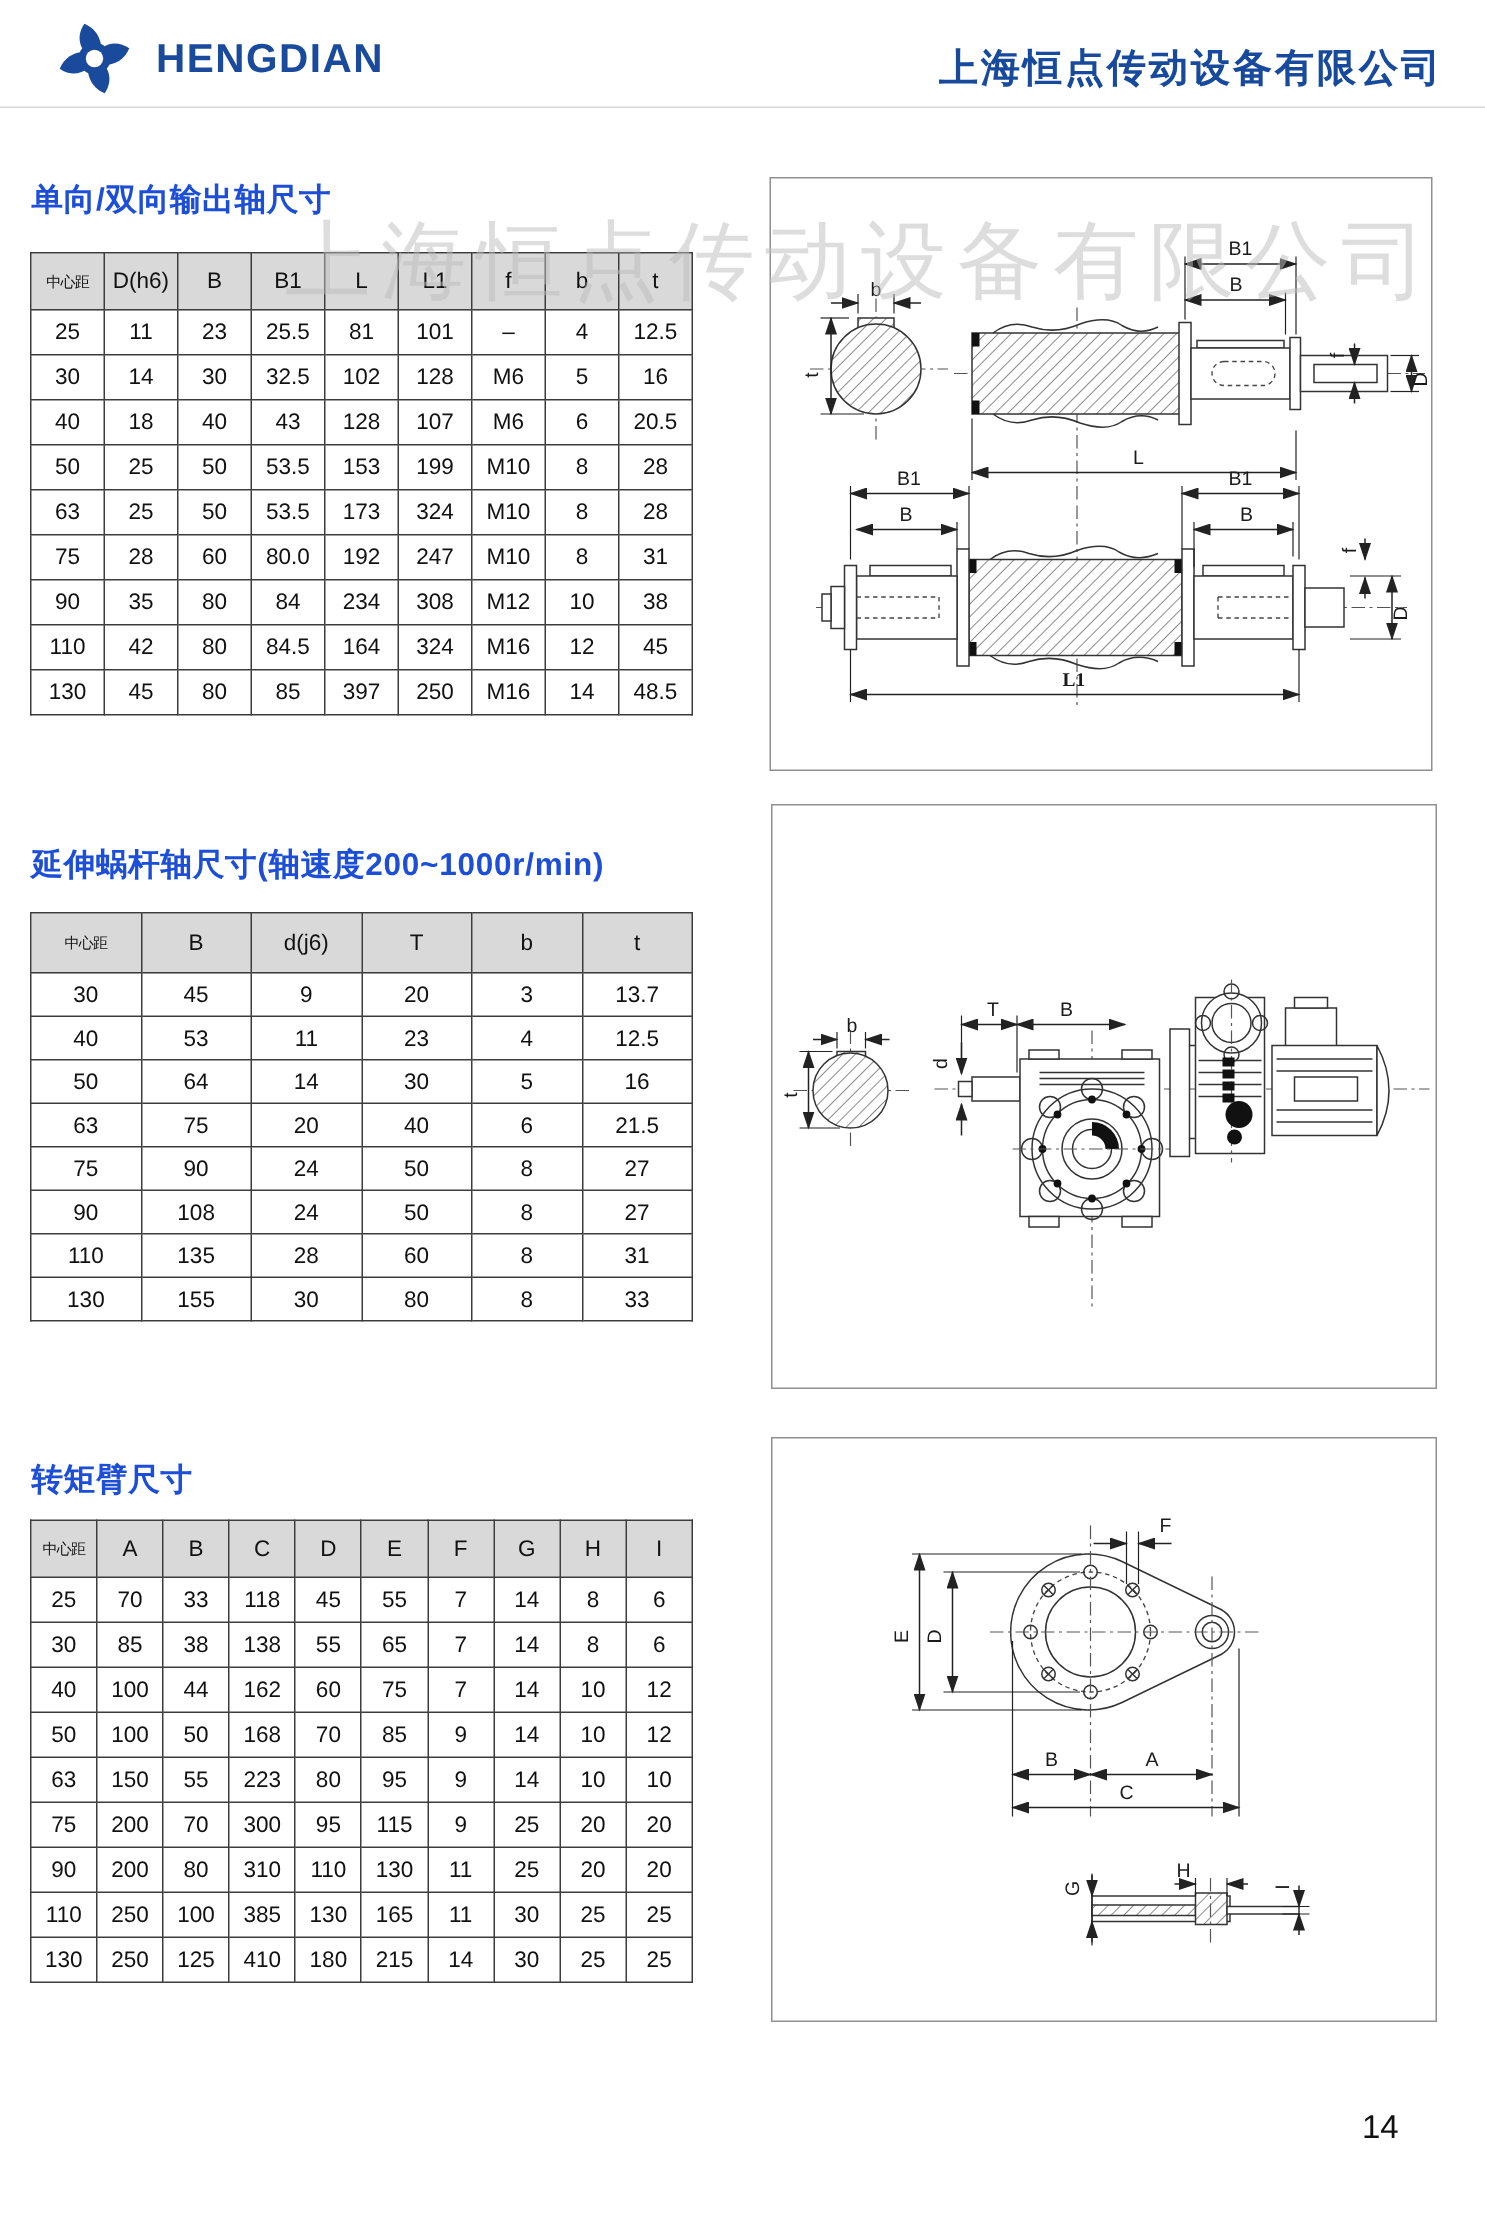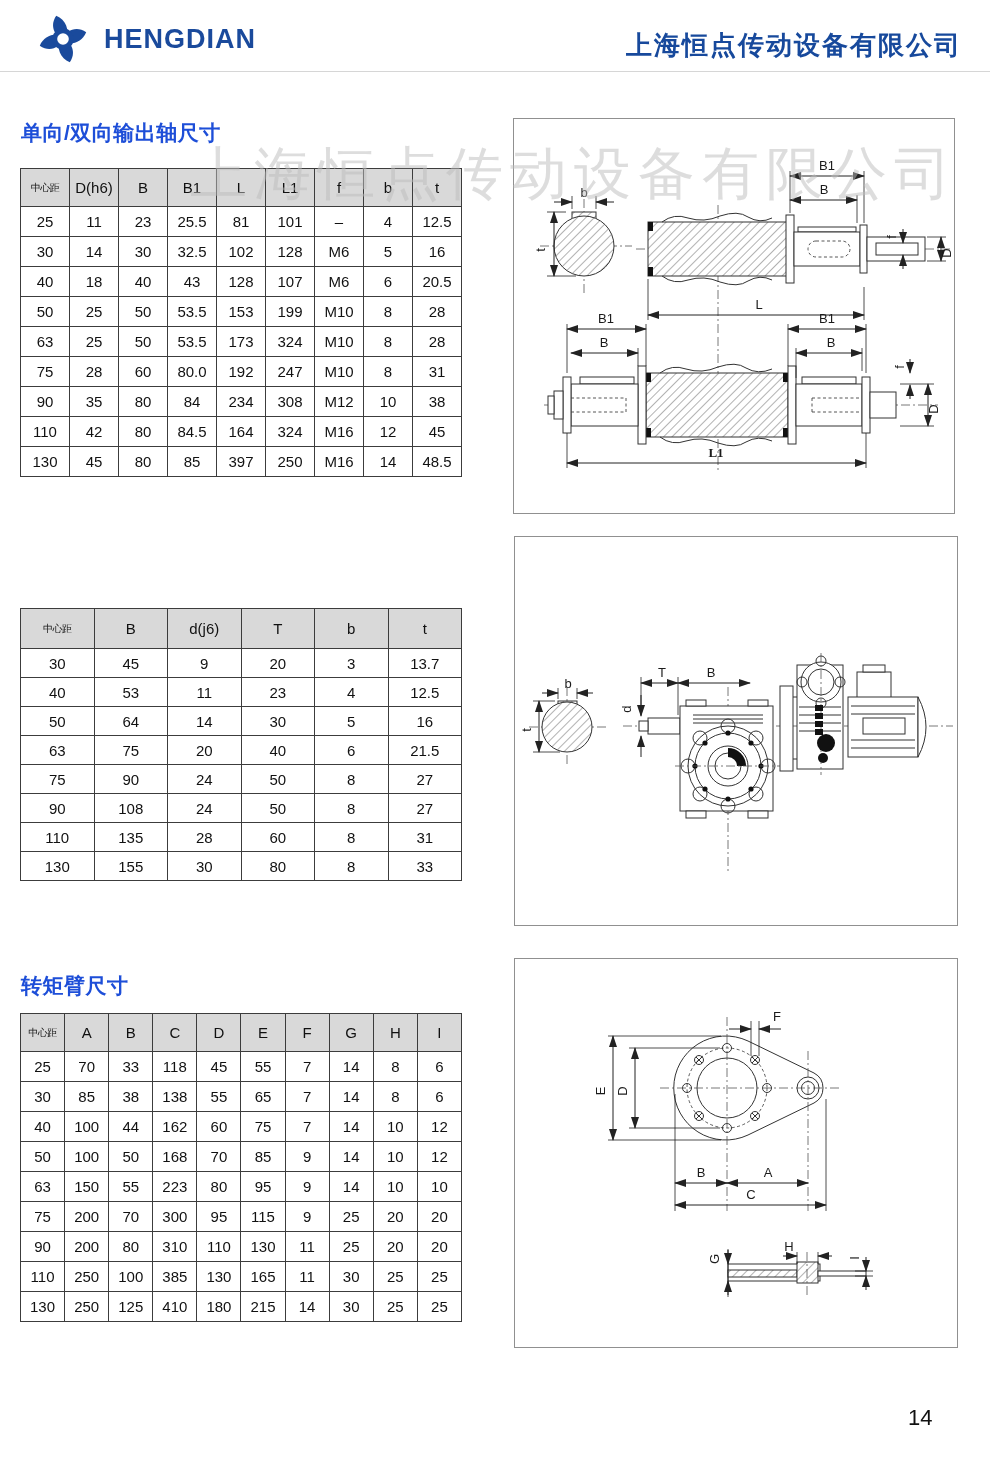--- a/index.html
+++ b/index.html
@@ -65,20 +65,21 @@
       <circle cx="30" cy="30" r="6" fill="#ffffff"></circle>
     </svg>
     <span class="logo-text">HENGDIAN</span>
   </div>
   <div class="company-name">上海恒点传动设备有限公司</div>
   <div class="header-rule"></div>
 
   <div class="watermark">上海恒点传动设备有限公司</div>
 
   <div class="sec-title" id="title-1">单向/双向输出轴尺寸</div>
+  <div class="sec-title" id="title-2">延伸蜗杆轴尺寸(轴速度200~1000r/min)</div>
   <div class="sec-title" id="title-3">转矩臂尺寸</div>
 
   <table class="dim" id="table-1">
       <thead>
         <tr>
           <th>中心距</th>
           <th>D(h6)</th>
           <th>B</th>
           <th>B1</th>
           <th>L</th>

